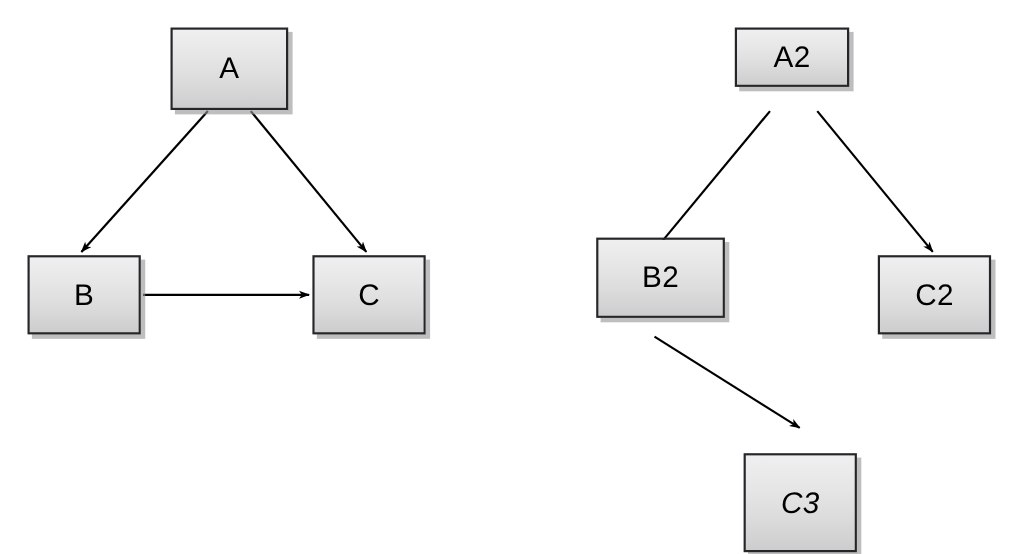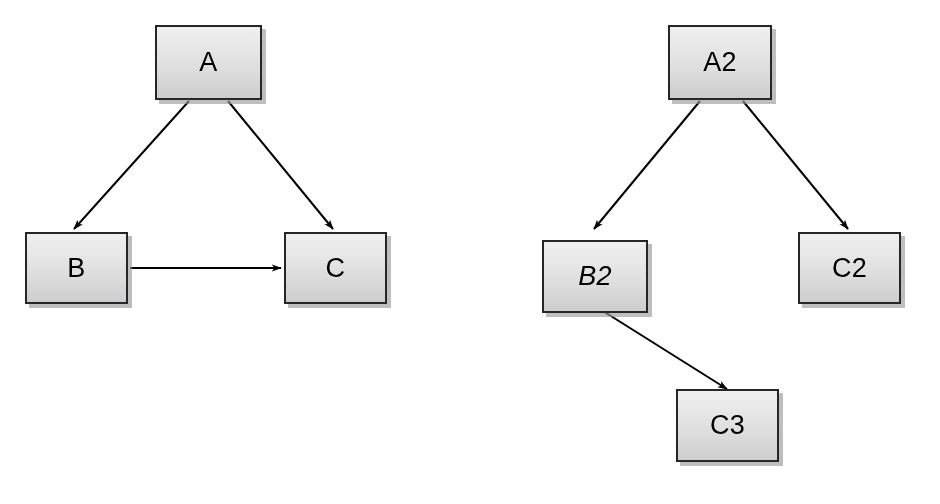--- a/index.html
+++ b/index.html
@@ -71,27 +71,27 @@
   <div id="nodes-group">
       <div class="node" style="left: 155px; top: 25px; width: 107px; height: 75px;">
         <span class="node-label">A</span>
       </div>
       <div class="node" style="left: 25px; top: 232px; width: 103px; height: 72px;">
         <span class="node-label">B</span>
       </div>
       <div class="node" style="left: 284px; top: 232px; width: 103px; height: 72px;">
         <span class="node-label">C</span>
       </div>
-      <div class="node" style="left: 668px; top: 25px; width: 104px; height: 75px; align-items: center;">
+      <div class="node" style="left: 668px; top: 25px; width: 104px; height: 54px; align-items: center;">
         <span class="node-label">A2</span>
       </div>
-      <div class="node" style="left: 542px; top: 240px; width: 106px; height: 73px; font-style: italic;">
+      <div class="node" style="left: 542px; top: 216px; width: 117px; height: 73px;">
         <span class="node-label">B2</span>
       </div>
       <div class="node" style="left: 798px; top: 232px; width: 103px; height: 72px;">
         <span class="node-label">C2</span>
       </div>
-      <div class="node" style="left: 676px; top: 389px; width: 103px; height: 73px;">
+      <div class="node" style="left: 676px; top: 412px; width: 103px; height: 90px; font-style: italic;">
         <span class="node-label">C3</span>
       </div>
     </div>
 
 </div>
 
 </body></html>

